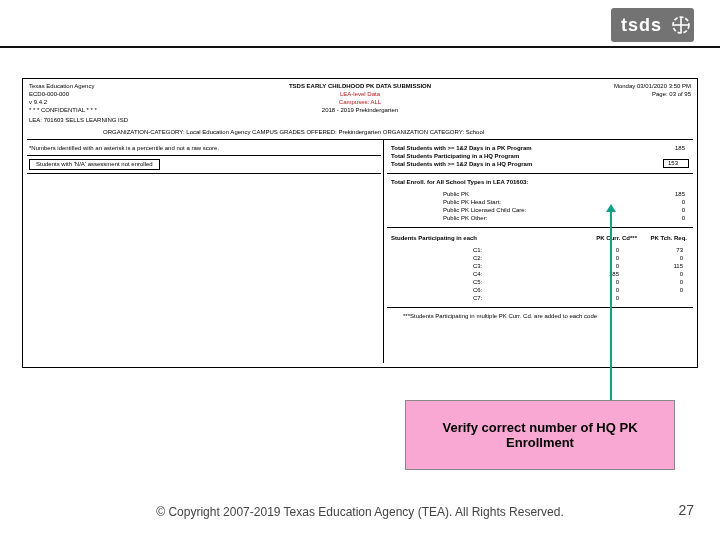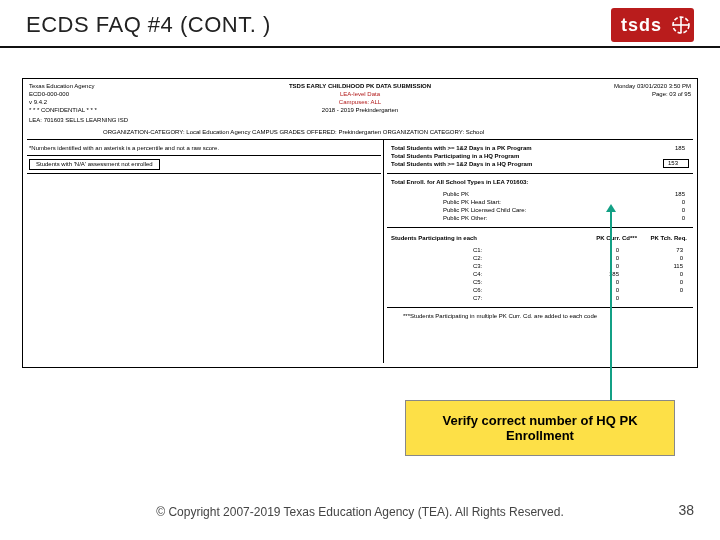--- a/index.html
+++ b/index.html
@@ -1,44 +1,43 @@
 <!DOCTYPE html>
 <html><head>
 <meta charset="utf-8">
 <style>
 html,body{margin:0;padding:0;width:720px;height:540px;font-family:Arial,Helvetica,sans-serif;background:#fff;color:#000}
 .slide{position:relative;width:720px;height:540px;overflow:hidden}
 .title-bar{display:flex;align-items:center;border-bottom:2px solid #111;padding:8px 26px 4px 26px}
 .title-text{font-size:22px;letter-spacing:.5px;color:#222}
-.logo{margin-left:auto;font-weight:700;color:#fff;background:#b91c1c;border-radius:3px;padding:4px 0;display:flex;align-items:center}
+.logo{margin-left:auto;font-weight:700;color:#fff;background:#737373;border-radius:3px;padding:4px 0;display:flex;align-items:center}
 .logo-text{font-size:18px;letter-spacing:1px;padding:0 6px 0 10px}
 .logo-icon{width:26px;height:26px;display:flex;align-items:center;justify-content:center}
 .logo-icon svg circle{stroke:#fff;stroke-width:1.6;fill:none;stroke-dasharray:4 2}
 .logo-icon svg line{stroke:#fff;stroke-width:1.6}
 .report{position:absolute;left:22px;top:78px;width:676px;height:290px;border:1px solid #000;font-size:6px;line-height:1.15;box-sizing:border-box}
 .rpt-hdr{position:absolute;left:0;top:0;width:100%;padding:4px 6px 2px 6px;box-sizing:border-box}
 .tiny{font-size:6px}
 .b{font-weight:700}
 .red{color:#b11818}
 .abs{position:absolute}
 .sep{position:absolute;left:4px;right:4px;border-top:1px solid #000}
 .highlight{border:1px solid #000;padding:0 10px 0 4px;display:inline-block}
-.callout{position:absolute;left:405px;top:400px;width:260px;background:#fde047;border:1px solid #888;text-align:center;padding:12px 4px;font-size:13px;font-weight:700}
+.callout{position:absolute;left:405px;top:400px;width:260px;background:#f9a8d4;border:1px solid #888;text-align:center;padding:19px 4px;font-size:13px;font-weight:700}
 .arrow{position:absolute;left:610px;top:212px;width:2px;height:188px;background:#13a085}
 .arrow::before{content:"";position:absolute;top:-8px;left:-4px;border-left:5px solid transparent;border-right:5px solid transparent;border-bottom:8px solid #13a085}
 .copyright{position:absolute;left:0;right:0;bottom:20px;text-align:center;font-size:12px;color:#444;line-height:1.25}
 .page-num{position:absolute;right:26px;bottom:22px;font-size:14px;color:#444}
 </style>
 </head>
 <body>
 
 <div class="slide">
 
   <div class="title-bar">
-    <div class="title-text">ECDS FAQ #4 (CONT. )</div>
     <div class="logo">
       <span class="logo-text">tsds</span>
       <span class="logo-icon">
         <svg width="20" height="20" viewBox="0 0 20 20">
           <circle cx="10" cy="10" r="8"></circle>
           <line x1="10" y1="2" x2="10" y2="18"></line>
           <line x1="2" y1="10" x2="18" y2="10"></line>
         </svg>
       </span>
     </div>
@@ -123,14 +122,14 @@
     <div class="abs tiny" style="left:380px;top:234px">***Students Participating in multiple PK Curr. Cd.  are added to each code</div>
   </div>
 
   <div class="arrow"></div>
 
   <div class="callout">Verify correct number of HQ PK Enrollment</div>
 
   <div class="copyright">
     <span>© Copyright 2007-2019 Texas Education Agency (TEA). All Rights Reserved.</span>
   </div>
-  <div class="page-num">38</div>
+  <div class="page-num">27</div>
 </div>
 
 </body></html>

